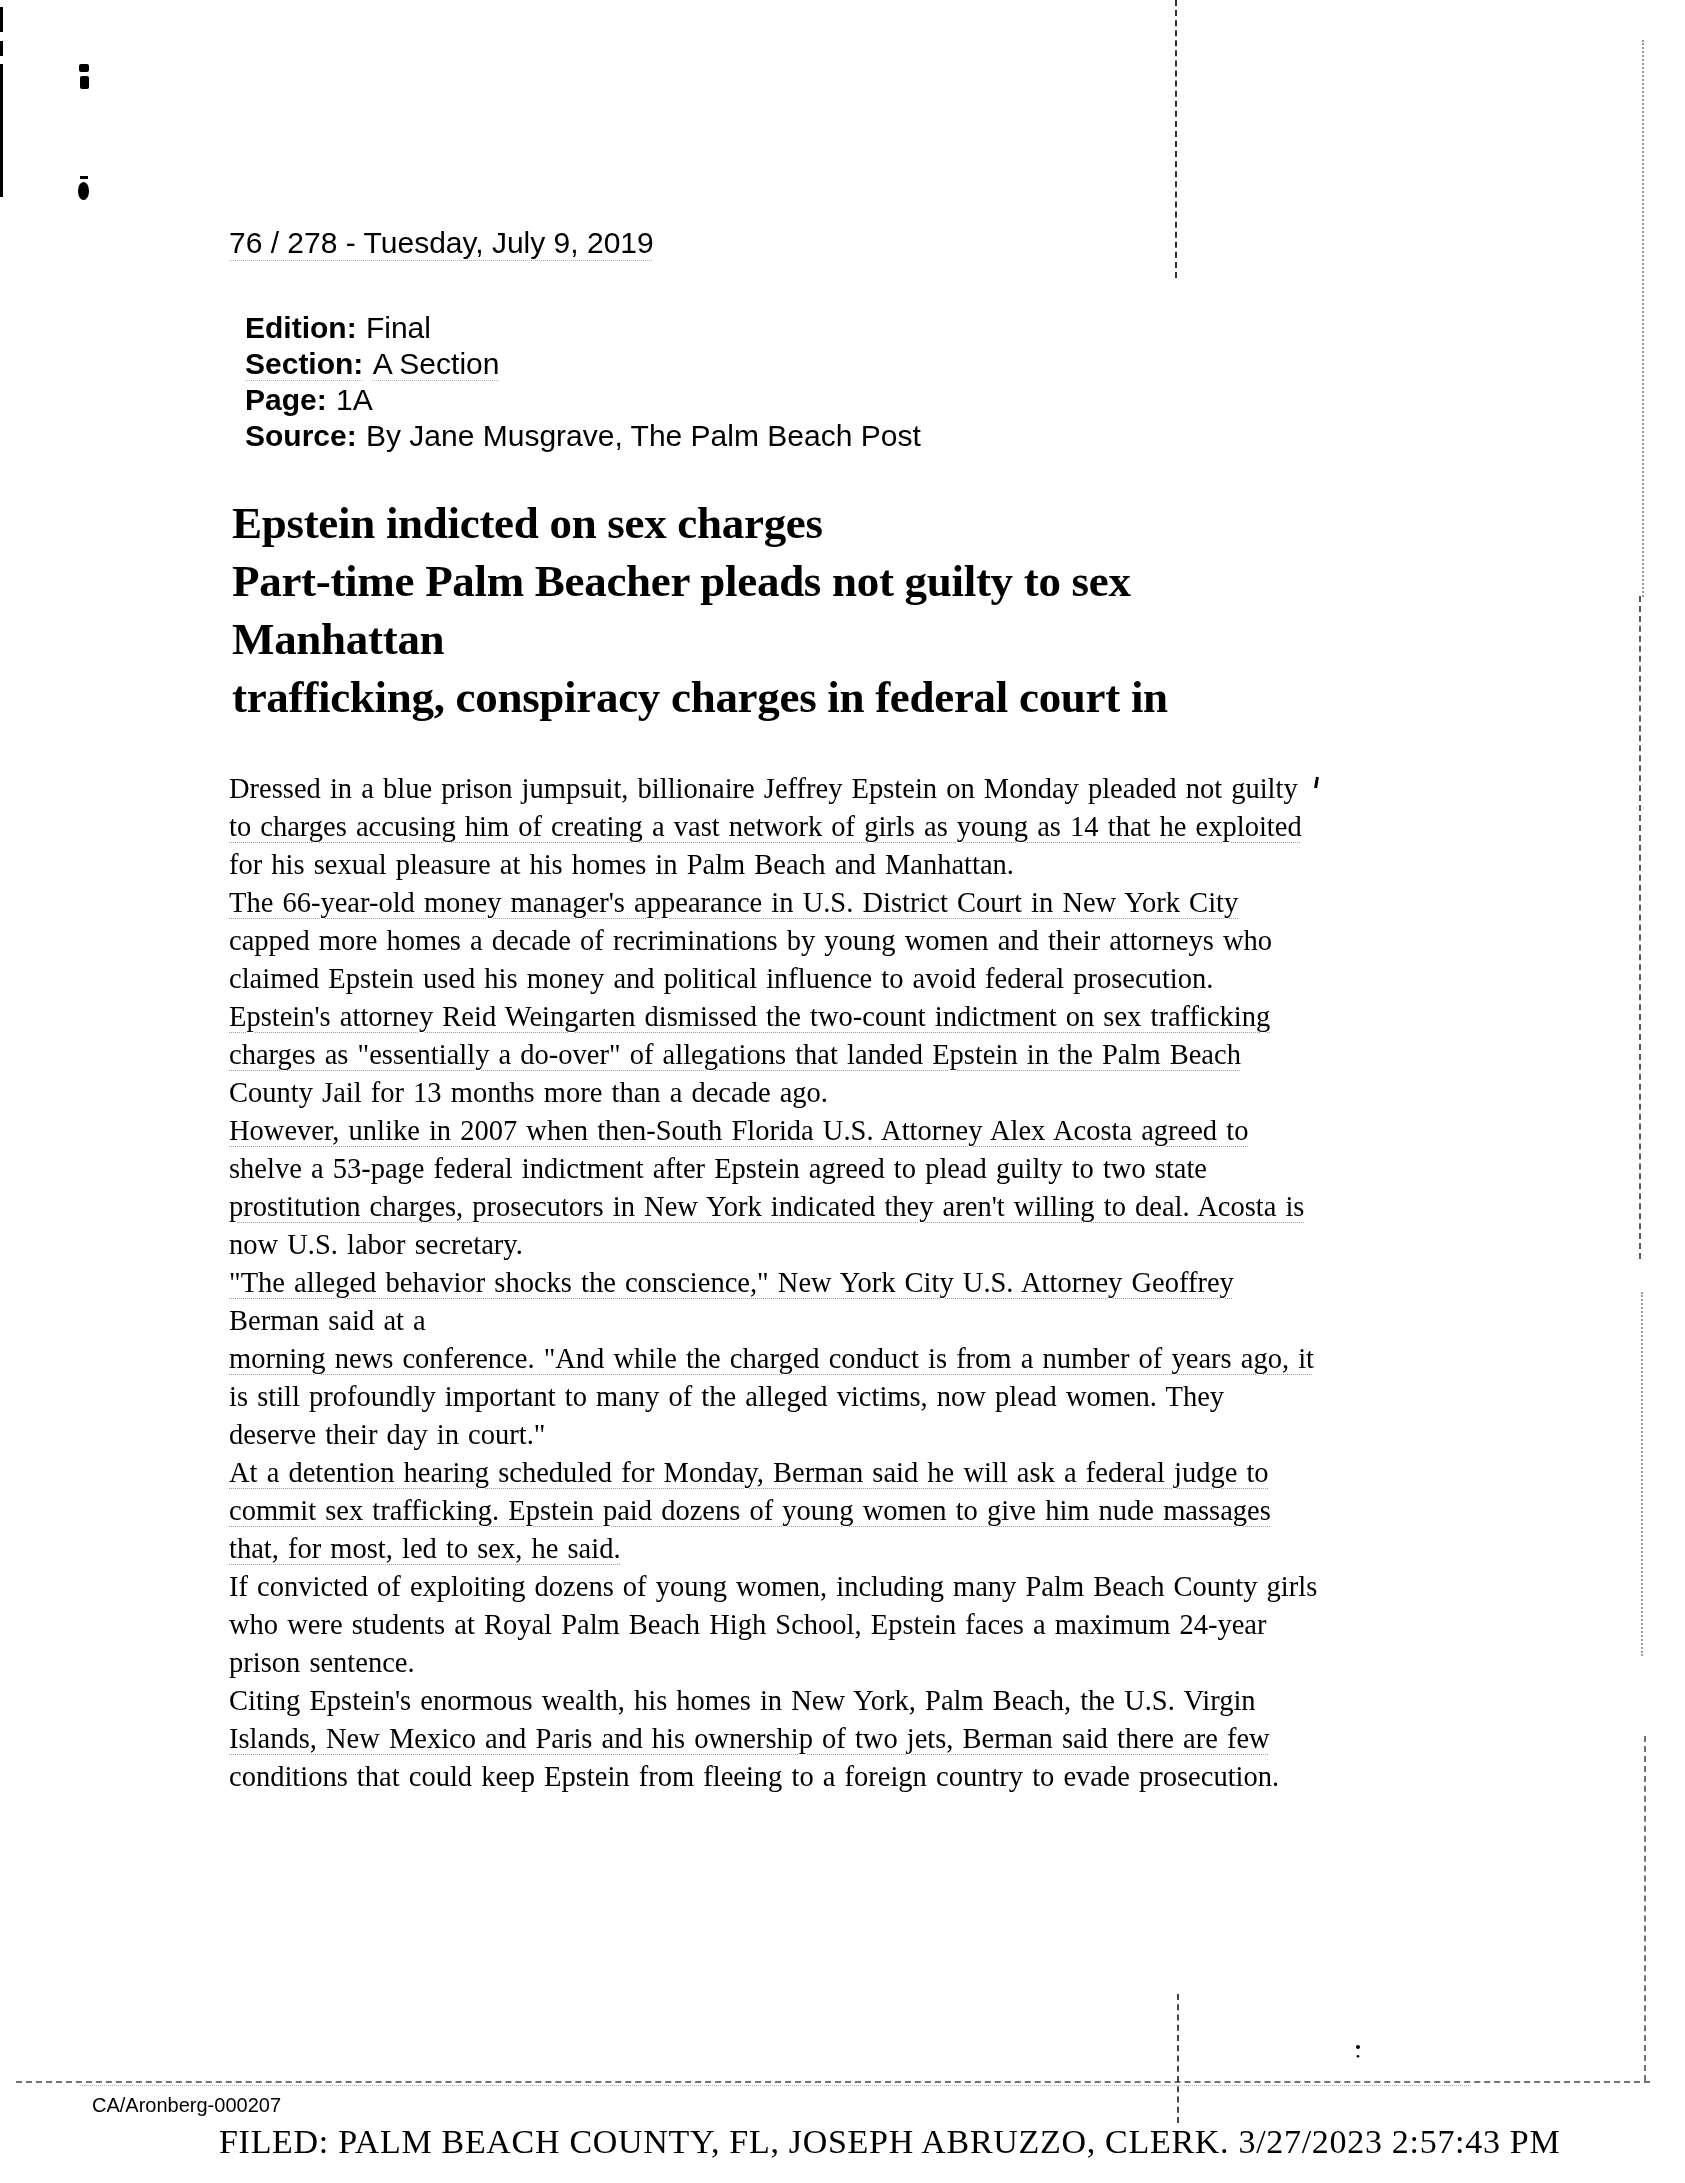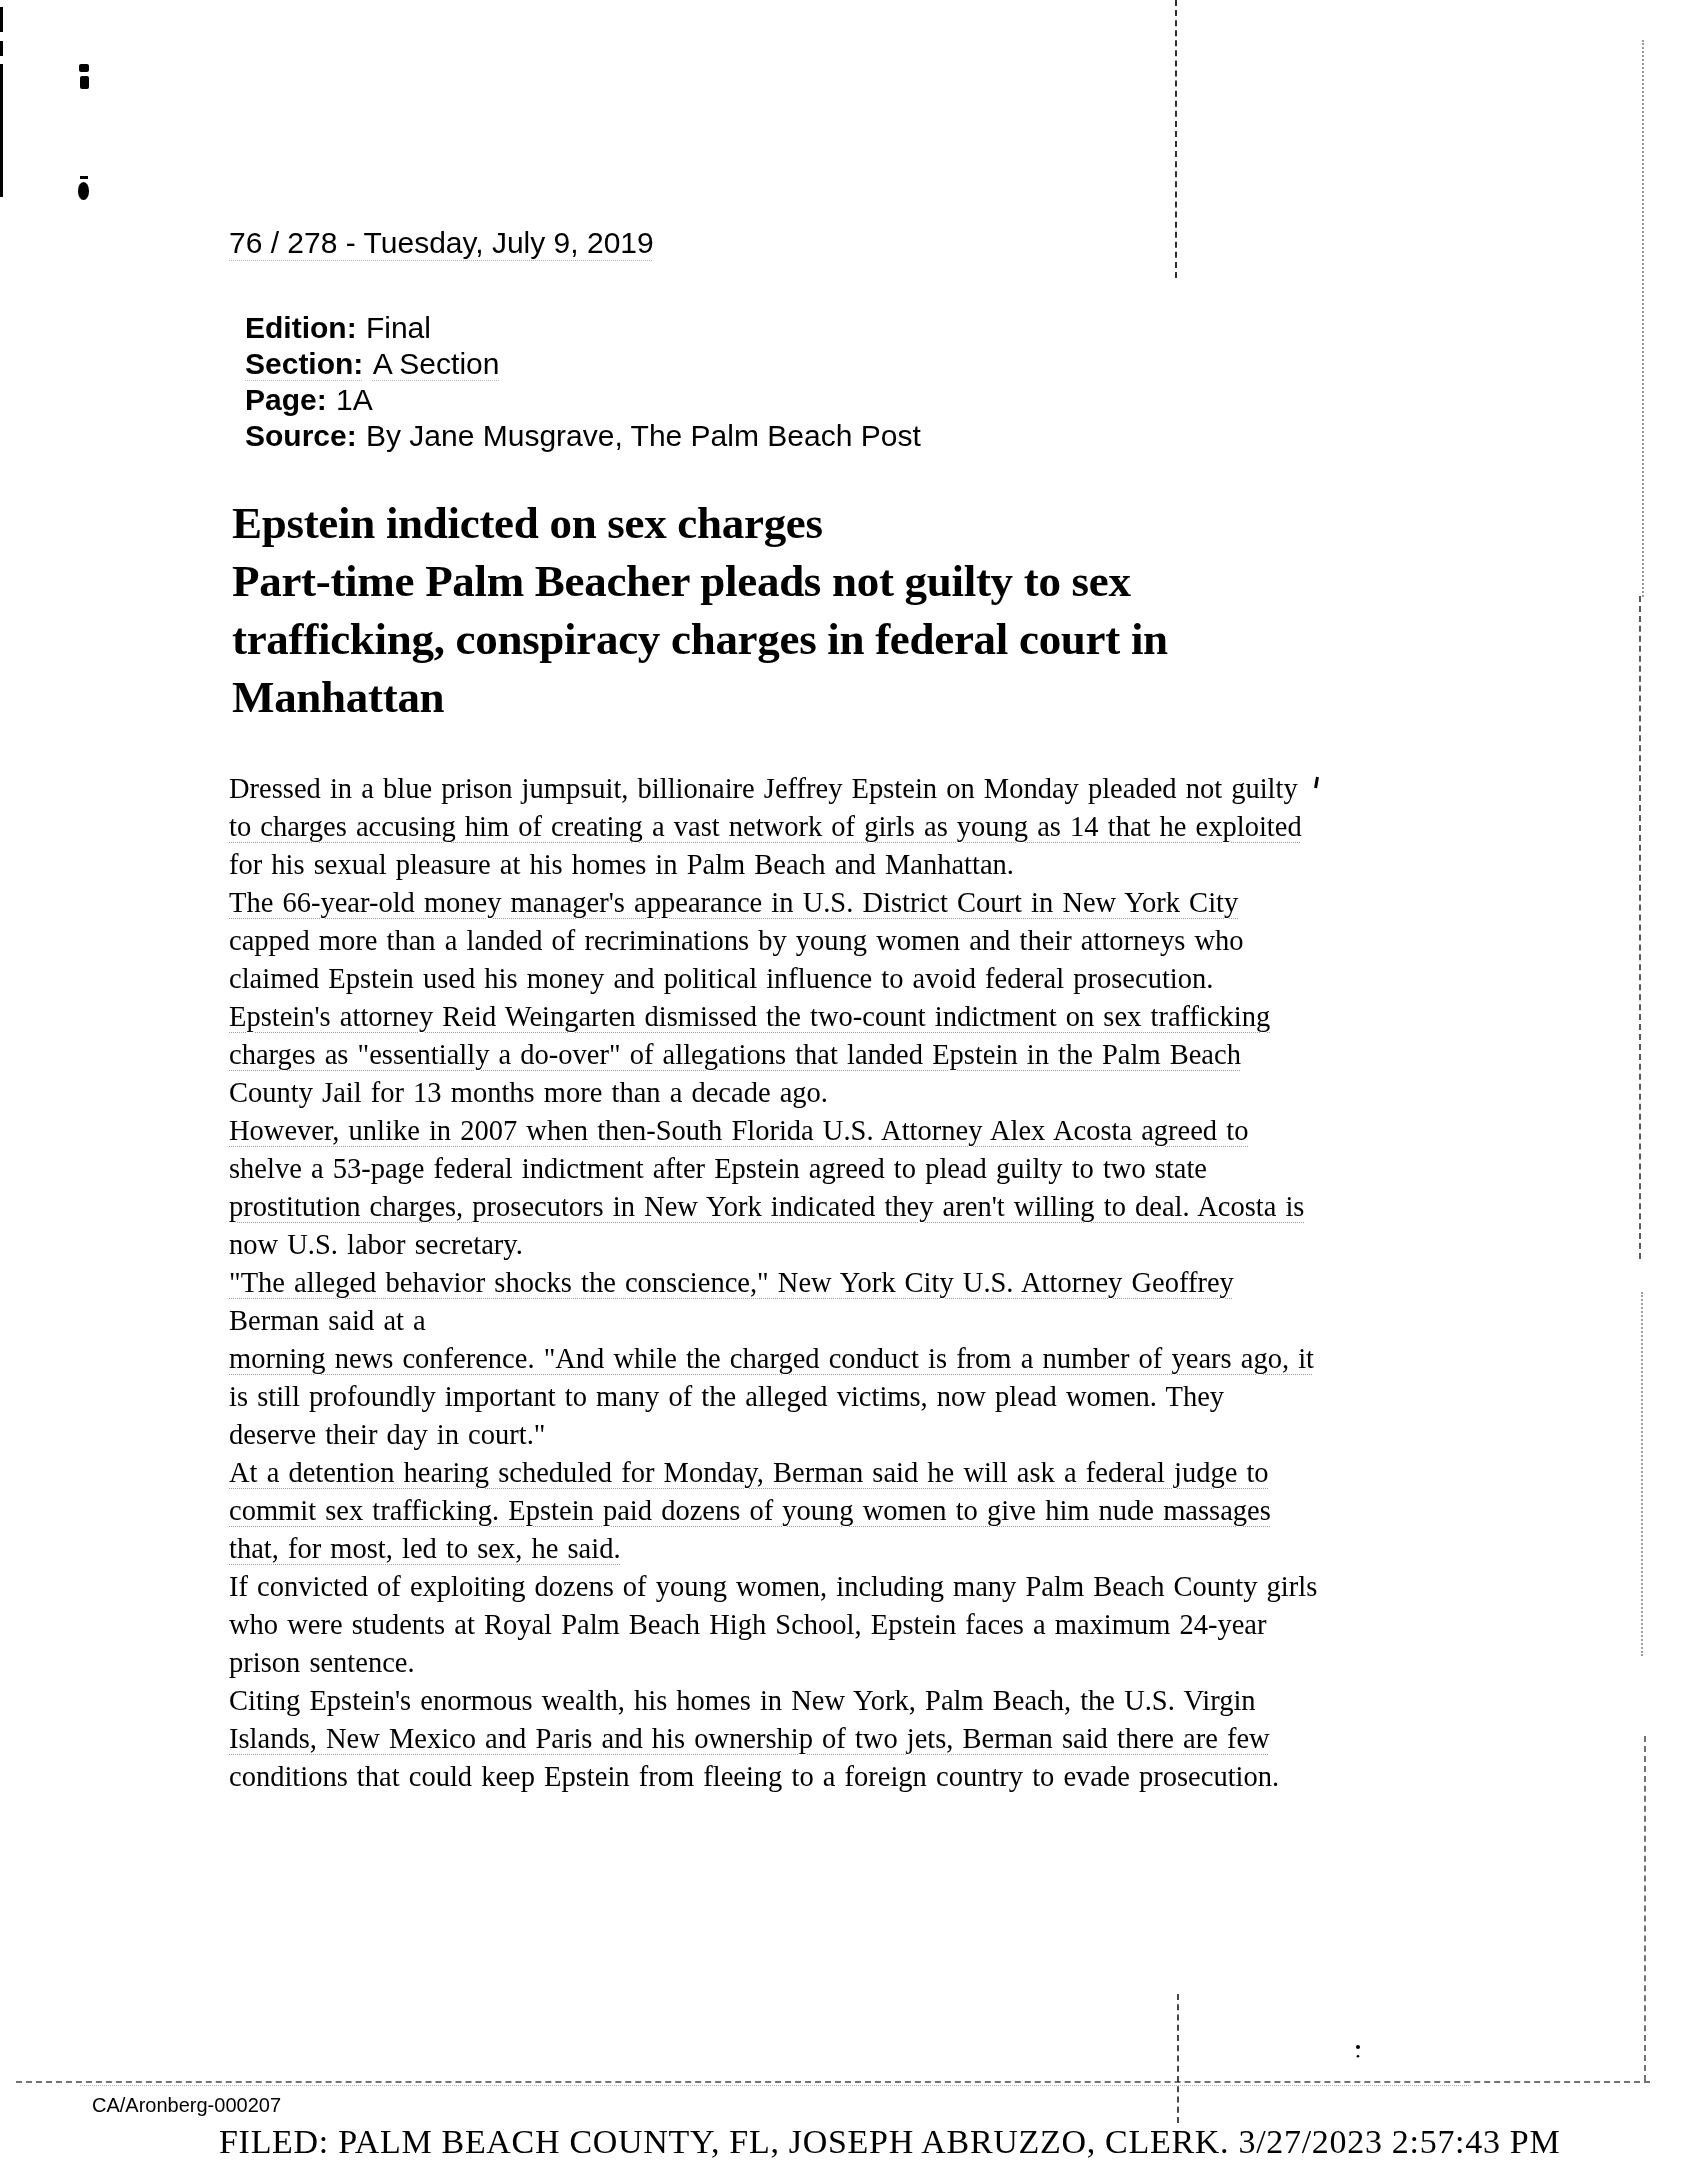--- a/index.html
+++ b/index.html
@@ -123,30 +123,30 @@
       <span class="meta-label">Page:</span><span>1A</span>
     </div>
     <div class="meta-row">
       <span class="meta-label">Source:</span><span>By Jane Musgrave, The Palm Beach Post</span>
     </div>
   </div>
 
   <div class="headline">
     <div class="headline-line">Epstein indicted on sex charges</div>
     <div class="headline-line">Part-time Palm Beacher pleads not guilty to sex</div>
+    <div class="headline-line">Manhattan</div>
     <div class="headline-line">trafficking, conspiracy charges in federal court in</div>
-    <div class="headline-line">Manhattan</div>
   </div>
 
   <div class="article">
     <div class="body-line">Dressed in a blue prison jumpsuit, billionaire Jeffrey Epstein on Monday pleaded not guilty</div>
     <div class="body-line">to charges accusing him of creating a vast network of girls as young as 14 that he exploited</div>
     <div class="body-line">for his sexual pleasure at his homes in Palm Beach and Manhattan.</div>
     <div class="body-line">The 66-year-old money manager's appearance in U.S. District Court in New York City</div>
-    <div class="body-line">capped more than a landed of recriminations by young women and their attorneys who</div>
+    <div class="body-line">capped more homes a decade of recriminations by young women and their attorneys who</div>
     <div class="body-line">claimed Epstein used his money and political influence to avoid federal prosecution.</div>
     <div class="body-line">Epstein's attorney Reid Weingarten dismissed the two-count indictment on sex trafficking</div>
     <div class="body-line">charges as "essentially a do-over" of allegations that landed Epstein in the Palm Beach</div>
     <div class="body-line">County Jail for 13 months more than a decade ago.</div>
     <div class="body-line">However, unlike in 2007 when then-South Florida U.S. Attorney Alex Acosta agreed to</div>
     <div class="body-line">shelve a 53-page federal indictment after Epstein agreed to plead guilty to two state</div>
     <div class="body-line">prostitution charges, prosecutors in New York indicated they aren't willing to deal. Acosta is</div>
     <div class="body-line">now U.S. labor secretary.</div>
     <div class="body-line">"The alleged behavior shocks the conscience," New York City U.S. Attorney Geoffrey</div>
     <div class="body-line">Berman said at a</div>

